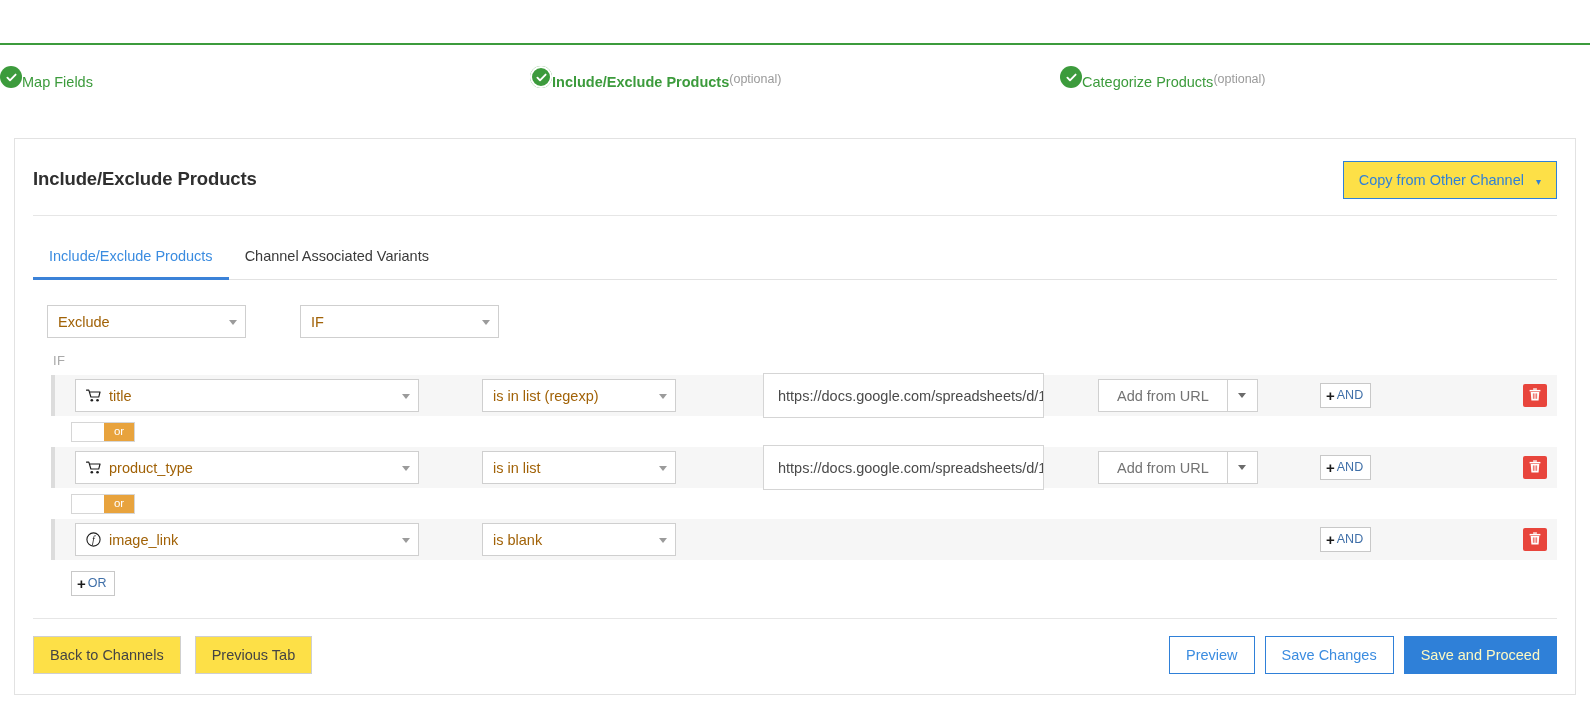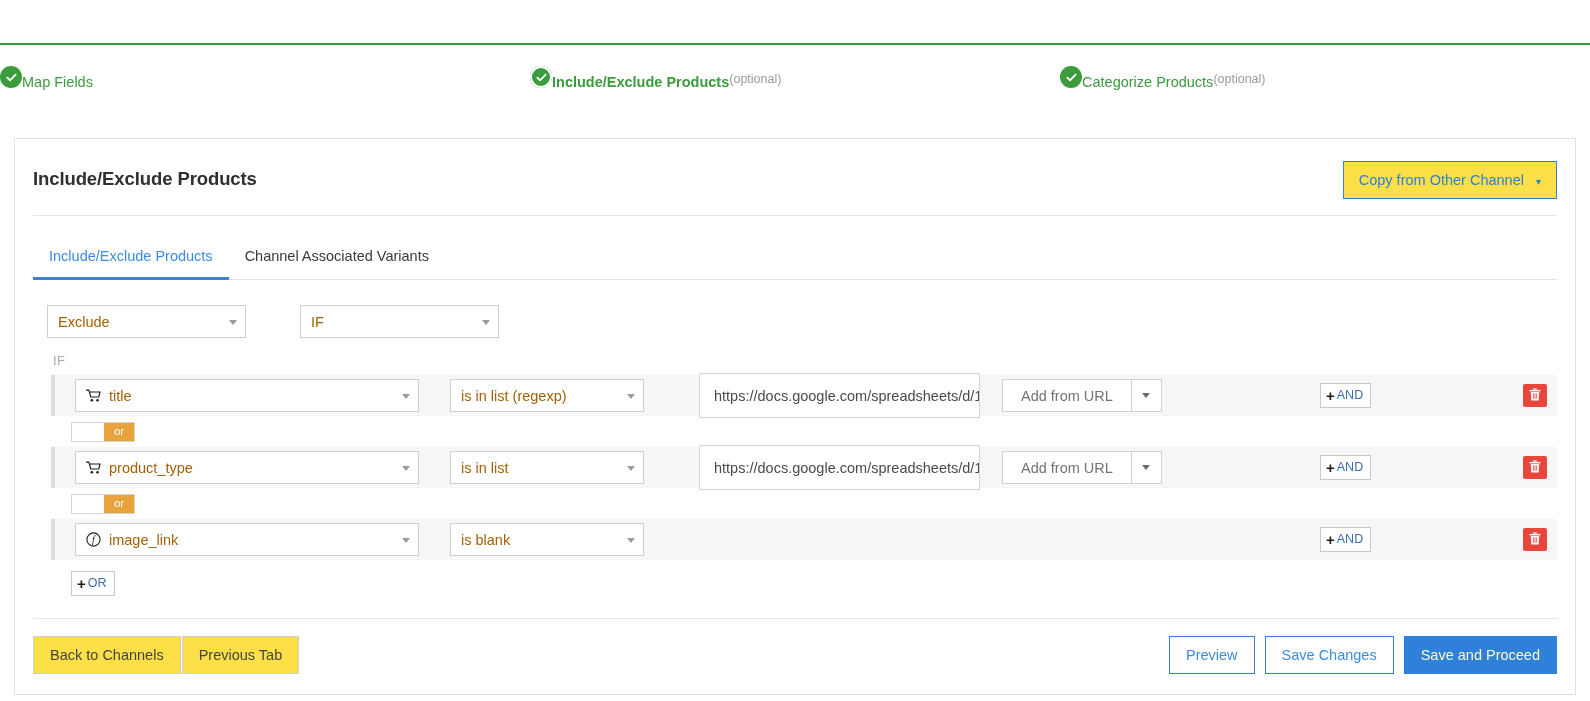--- a/index.html
+++ b/index.html
@@ -185,20 +185,21 @@
   .rules { padding: 7px 0 0 0; }
   .rule-row {
     background: #f6f6f6;
     border-left: 4px solid #dcdcdc;
     margin: 0 18px 0 36px;
     height: 41px;
     display: flex;
     align-items: center;
     padding-left: 20px;
     position: relative;
+    gap: 32px;
   }
   .rule-row .sel.field { width: 344px; flex: 0 0 344px; }
   .rule-row .sel.op { width: 194px; flex: 0 0 194px; margin-left: 31px; }
   .txtin {
     width: 281px;
     flex: 0 0 281px;
     margin-left: 55px;
     height: 45px;
     border: 1px solid #d5d5d5;
     background: #fff;
@@ -313,21 +314,21 @@
     height: 1px;
     background: #e6e6e6;
     margin: 22px 18px 0 18px;
   }
   .footer {
     display: flex;
     align-items: center;
     justify-content: space-between;
     padding: 17px 18px 20px 18px;
   }
-  .fgroup { display: flex; gap: 1px; }
+  .fgroup { display: flex; gap: 14px; }
   .fgroup.right { gap: 10px; }
   .footer .btn { font-size: 14.5px; padding: 9px 16px; }
 </style>
 </head>
 <body>
 
 <div class="stepper">
   <div class="stepper-line"></div>
   <div class="steps">
 

